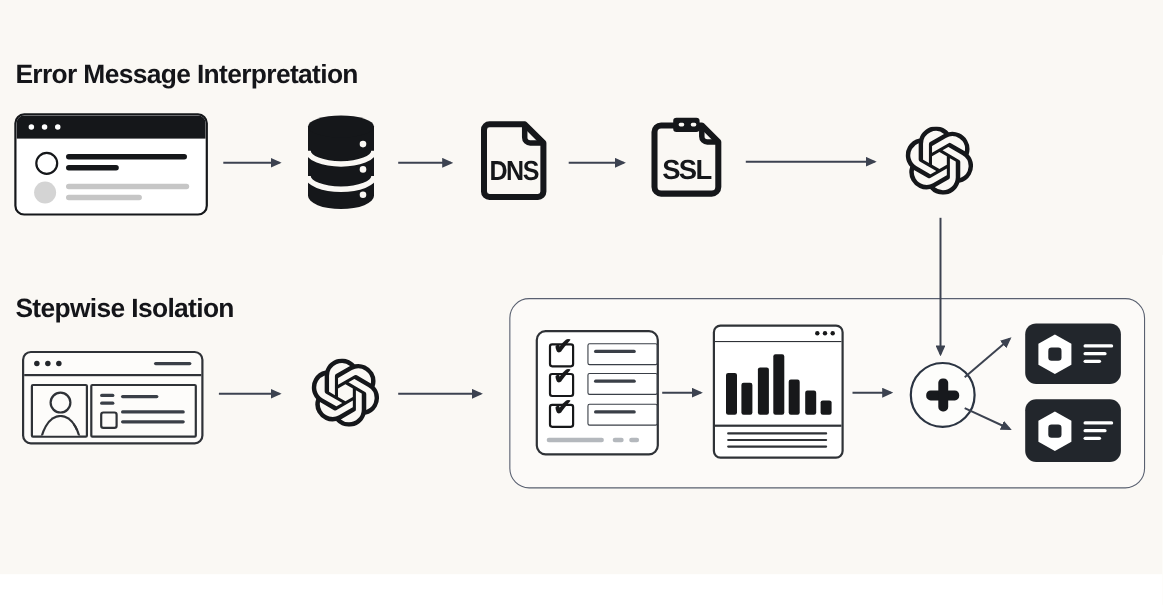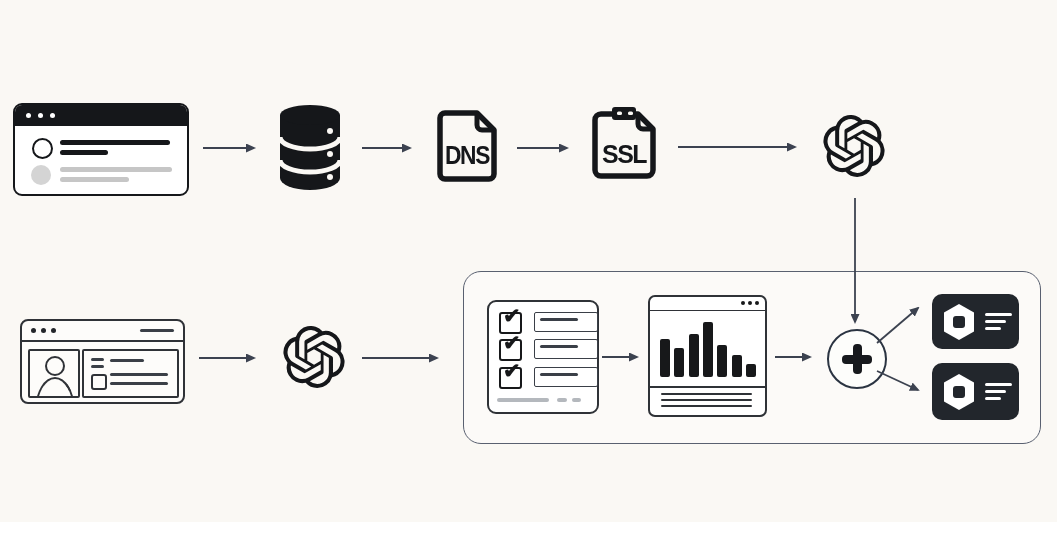--- a/index.html
+++ b/index.html
@@ -52,20 +52,22 @@
   .dark-card{width:87px;border-radius:10px;background:#22262c;display:flex;align-items:center;padding-left:10px;gap:9px;box-sizing:border-box;z-index:2;}
   .dc-lines{display:flex;flex-direction:column;gap:3.5px;}
   .dc-line{height:3.5px;background:#fff;border-radius:2px;}
   .bottom-strip{left:0;top:522px;width:1057px;height:28px;background:#ffffff;}
 </style>
 </head>
 <body>
 
 <div id="canvas">
 
+  <div class="abs flow-title" style="left:14px;top:54px;">Error Message Interpretation</div>
+  <div class="abs flow-title" style="left:14px;top:267px;">Stepwise Isolation</div>
 
   <div class="abs bw1" style="left:13px;top:103px;">
     <div class="bw1-head">
       <span class="dot-w"></span>
       <span class="dot-w"></span>
       <span class="dot-w"></span>
     </div>
     <div class="line" style="left:17px;top:33px;width:17px;height:17px;border:2.5px solid #15171a;border-radius:50%;background:#fff;"></div>
     <div class="line" style="left:45px;top:35px;width:110px;height:5px;background:#15171a;"></div>
     <div class="line" style="left:45px;top:45px;width:48px;height:5px;background:#15171a;"></div>

